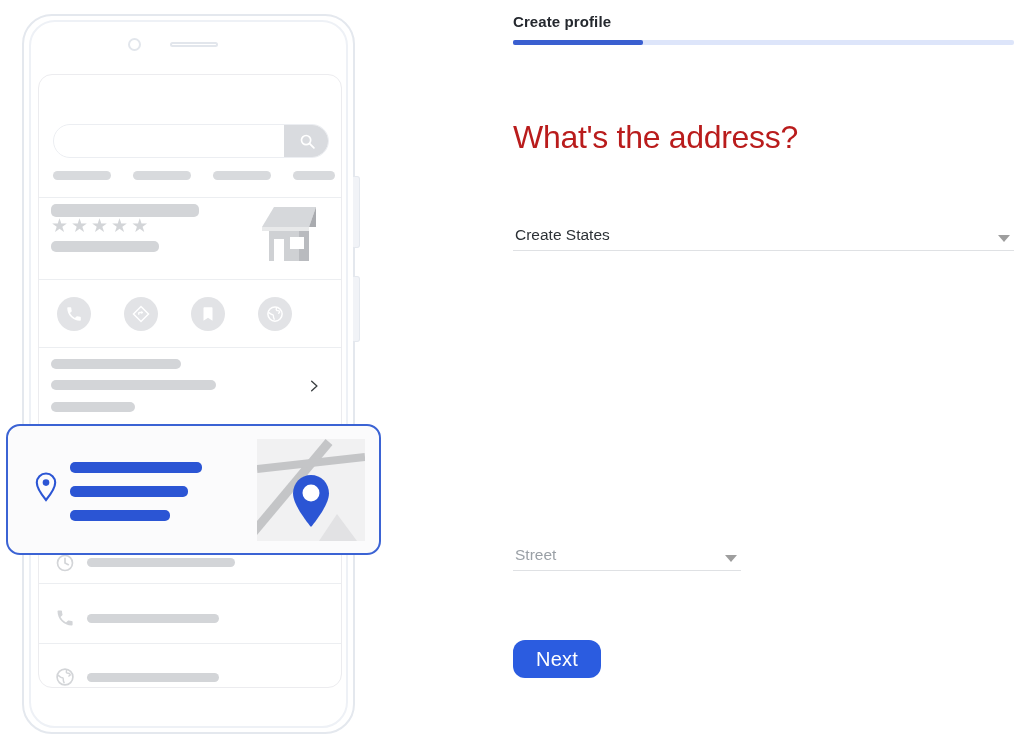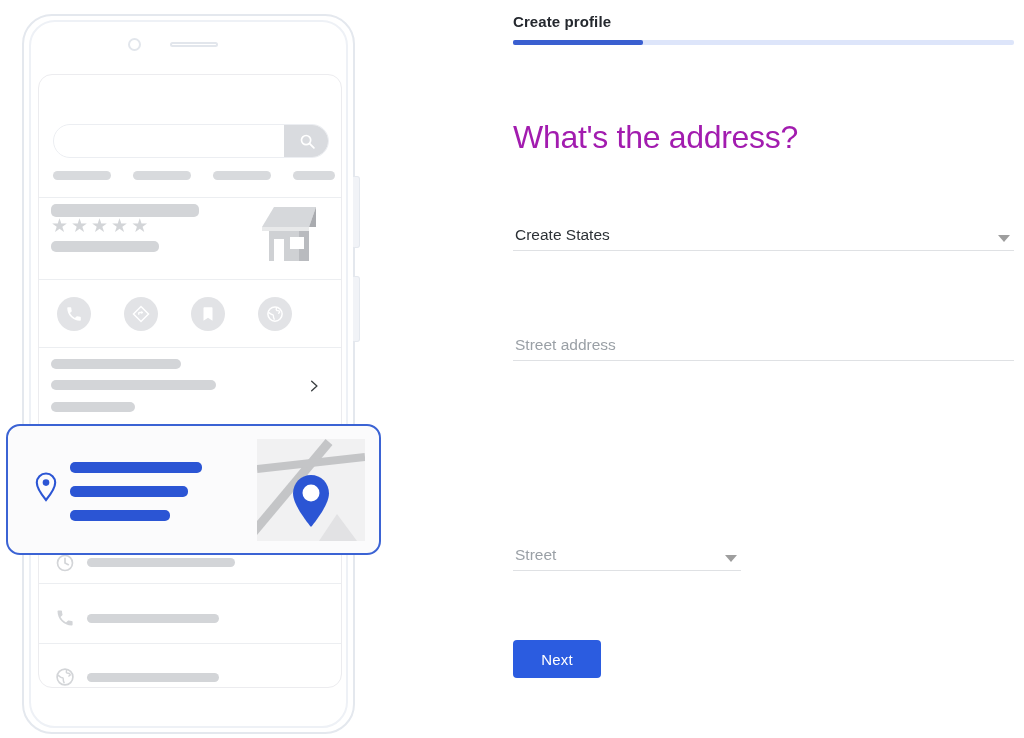--- a/index.html
+++ b/index.html
@@ -242,21 +242,21 @@
     left: 0; top: 0;
     height: 100%;
     background: #3a5fd0;
     border-radius: 2px;
   }
   .form-heading {
     position: absolute;
     left: 13px; top: 98px;
     font-size: 32px;
     font-weight: normal;
-    color: #a21caf;
+    color: #b91c1c;
     letter-spacing: -0.3px;
   }
 
   .field {
     position: absolute;
     border-bottom: 1px solid #dfe1e4;
   }
   .field-text {
     position: absolute;
     left: 2px; bottom: 6px;
@@ -273,23 +273,23 @@
     border-right: 6px solid transparent;
     border-top: 7px solid #9e9e9e;
   }
 
   #next-button {
     position: absolute;
     left: 13px; top: 640px;
     width: 88px; height: 38px;
     background: #2b5ce0;
     border: none;
-    border-radius: 4px;
+    border-radius: 12px;
     color: #ffffff;
-    font-size: 15px;
+    font-size: 20px;
     font-family: "Liberation Sans", sans-serif;
     cursor: pointer;
     letter-spacing: 0.2px;
   }
 </style>
 </head>
 <body>
 
 <div id="phone-illustration">
 
@@ -440,23 +440,20 @@
     <div class="progress-fill" id="progress-fill" style="width: 26%;"></div>
   </div>
 
   <h1 class="form-heading">What's the address?</h1>
 
   <div class="field" style="left:13px;top:205px;width:501px;height:45px;">
     <span class="field-text filled">Create States</span>
     <span class="field-caret"></span>
   </div>
 
-  <div class="field" style="left:13px;top:315px;width:501px;height:45px;">
-    <span class="field-text">Street address</span>
-  </div>
 
 
   <div class="field" style="left:13px;top:525px;width:228px;height:45px;">
     <span class="field-text">Street</span>
     <span class="field-caret"></span>
   </div>
 
 
   <button id="next-button">Next</button>
 </div>

